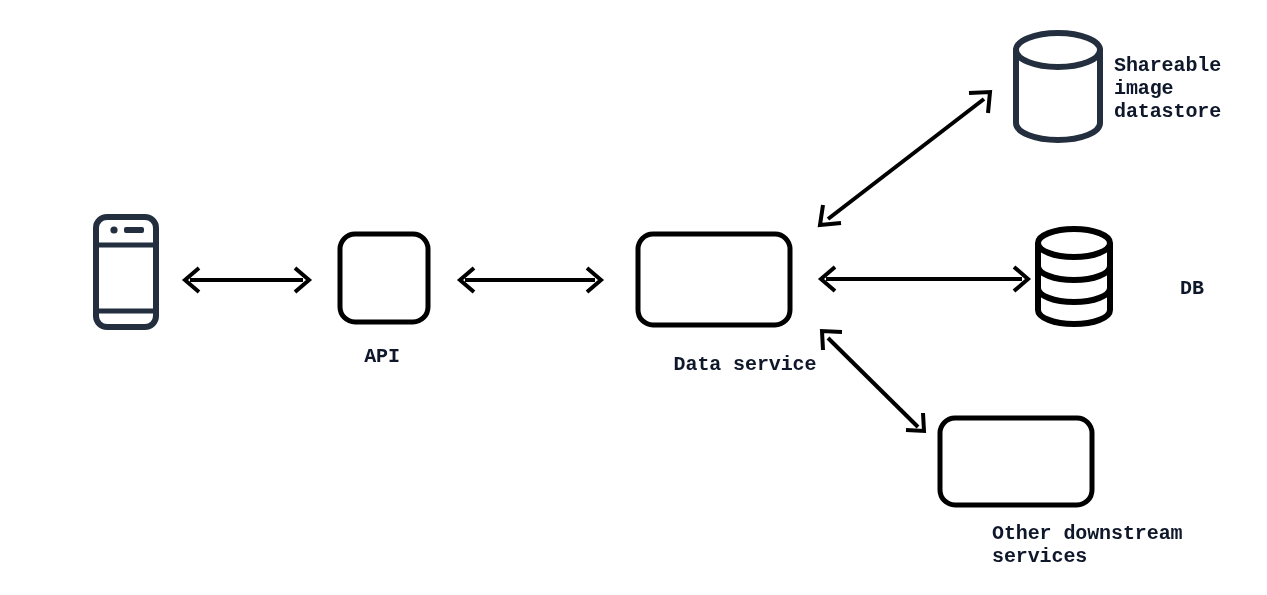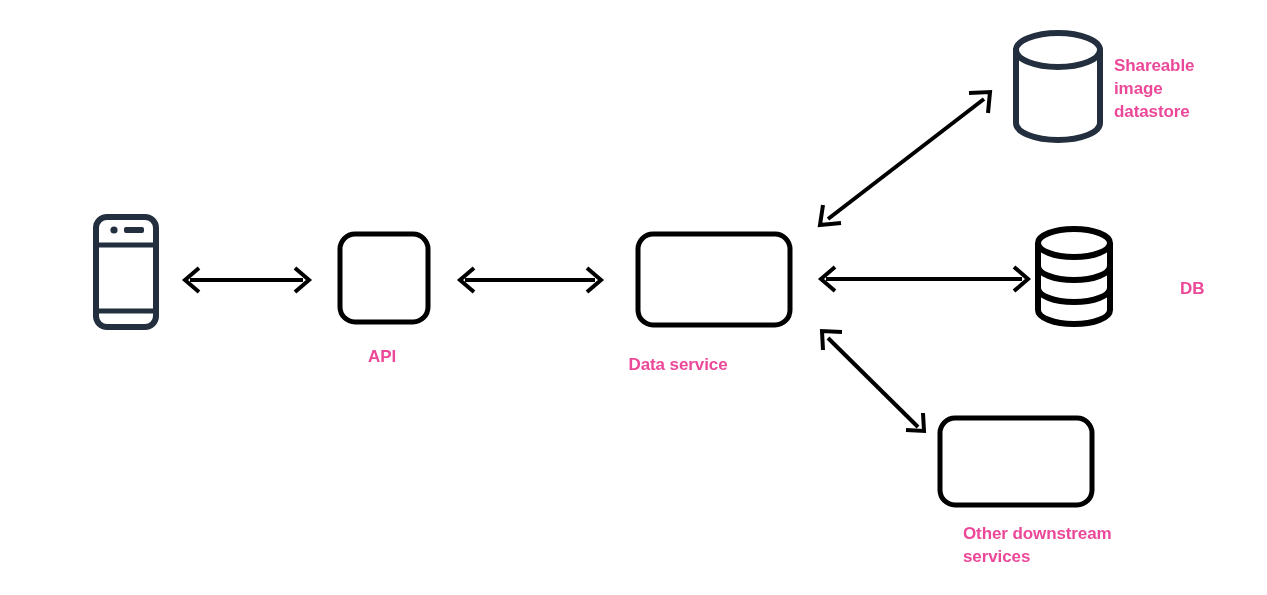--- a/index.html
+++ b/index.html
@@ -19,40 +19,40 @@
   }
   #diagram-svg {
     position: absolute;
     top: 0;
     left: 0;
     width: 1267px;
     height: 595px;
   }
   .node-label {
     position: absolute;
-    font-family: Liberation Sans, sans-serif;
+    font-family: Liberation Mono, monospace;
     font-weight: bold;
-    font-size: 17px;
+    font-size: 20px;
     line-height: 23px;
-    color: #ec4899;
+    color: #0f172a;
     white-space: pre-line;
     letter-spacing: -0.1px;
   }
   .label-center {
     text-align: left;
     transform: translateX(-50%);
   }
   .label-left {
     text-align: left;
   }
   #label-api       { left: 382px;  top: 345px; }
-  #label-data      { left: 678px;  top: 353px; }
+  #label-data      { left: 745px;  top: 353px; }
   #label-store     { left: 1114px; top: 54px;  }
   #label-db        { left: 1180px; top: 277px; }
-  #label-other     { left: 963px;  top: 522px; }
+  #label-other     { left: 992px;  top: 522px; }
 </style>
 </head>
 <body>
 
 <div id="canvas">
 
   <svg id="diagram-svg" viewBox="0 0 1267 595">
 
     <g>
       <rect x="96" y="217" width="60" height="110" rx="11" ry="11" fill="#ffffff" stroke="#232f3e" stroke-width="6"></rect>

